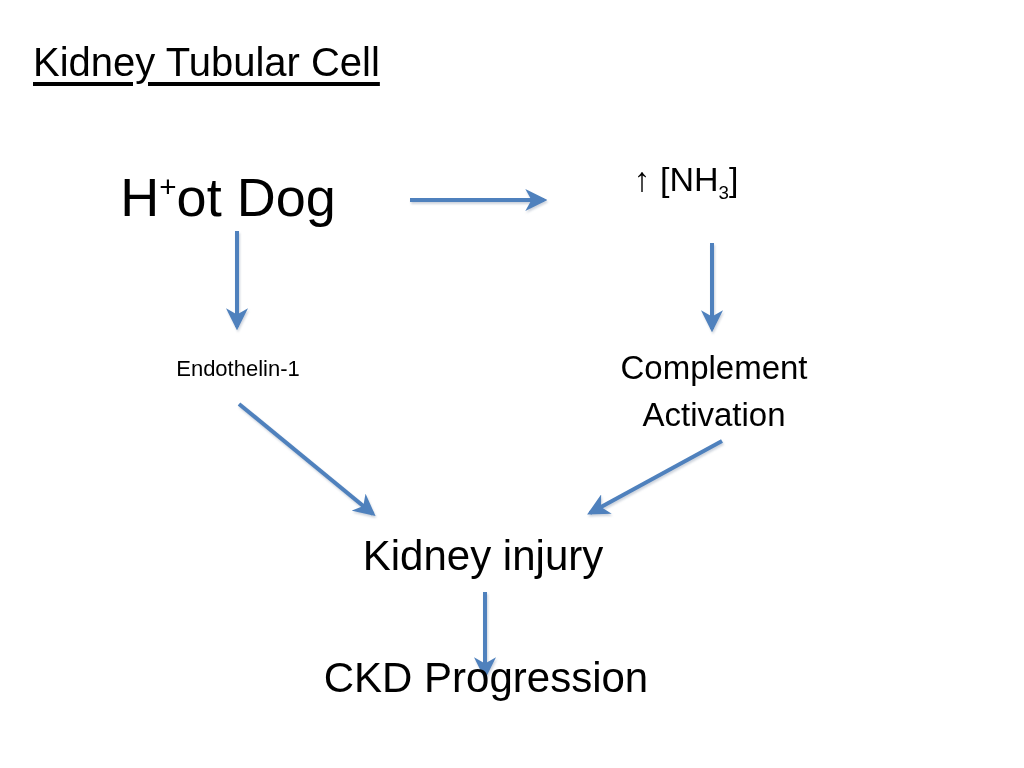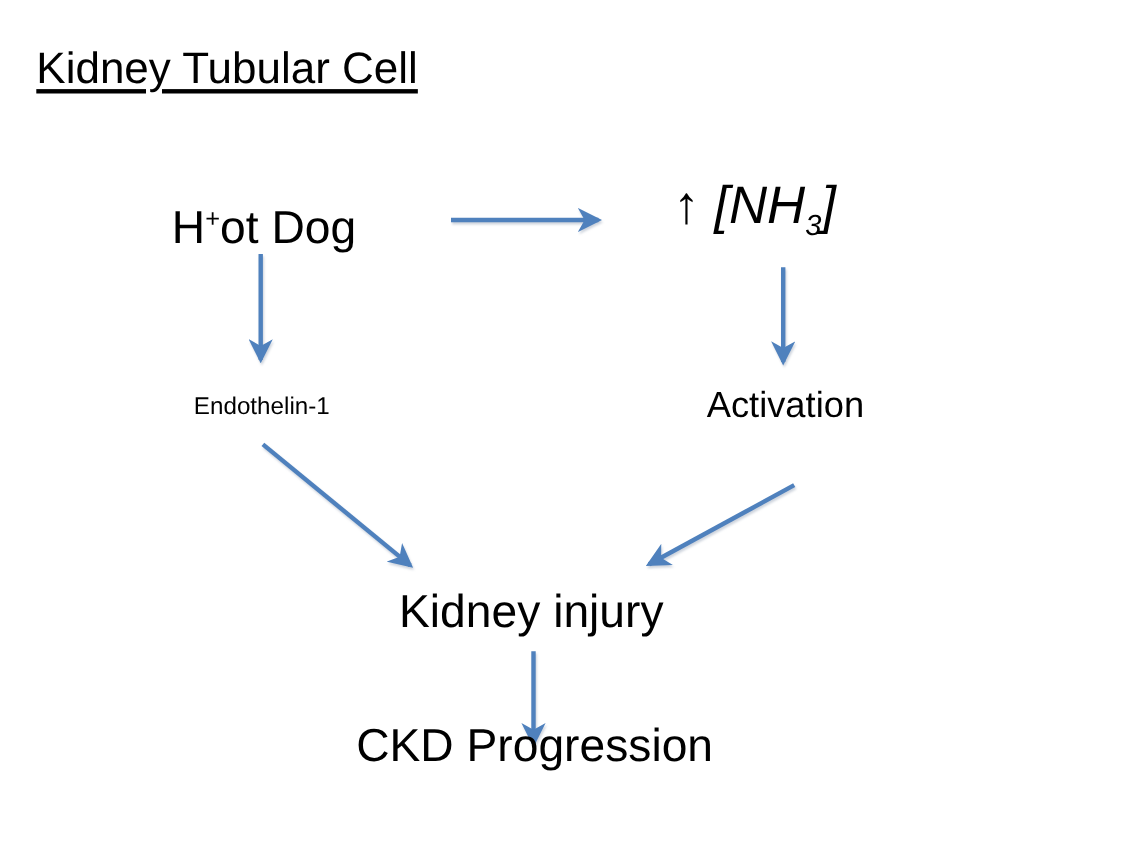--- a/index.html
+++ b/index.html
@@ -22,22 +22,22 @@
     text-underline-offset: 6px;
     white-space: nowrap;
   }
   .node {
     position: absolute;
     transform: translateX(-50%);
     text-align: center;
     white-space: nowrap;
     font-weight: 400;
   }
-  .node-hotdog   { left: 228px; top: 183px; font-size: 42px; margin-left: 12px; }
-  .node-nh3      { left: 686px; top: 160px; font-size: 48px; font-style: italic; }
+  .node-hotdog   { left: 228px; top: 166px; font-size: 54px; }
+  .node-nh3      { left: 686px; top: 160px; font-size: 34px; }
   .node-endothelin { left: 238px; top: 356px; font-size: 22px; }
   .node-complement { left: 714px; top: 344px; font-size: 33px; line-height: 47px; white-space: normal; width: 260px; }
   .node-kidney-injury { left: 483px; top: 532px; font-size: 42px; }
   .node-ckd      { left: 486px; top: 654px; font-size: 42px; }
   .node sup { font-size: 55%; vertical-align: super; line-height: 0; }
   .node sub { font-size: 55%; vertical-align: sub; line-height: 0; }
   .arrows-layer {
     position: absolute;
     left: 0; top: 0;
     width: 1024px; height: 768px;
@@ -72,20 +72,21 @@
 
   <div class="node node-nh3">
     <span>↑ [NH</span><sub>3</sub><span>]</span>
   </div>
 
   <div class="node node-endothelin">
     <span>Endothelin-1</span>
   </div>
 
   <div class="node node-complement">
+    <div>Complement</div>
     <div>Activation</div>
   </div>
 
   <div class="node node-kidney-injury">
     <span>Kidney injury</span>
   </div>
 
   <div class="node node-ckd">
     <span>CKD Progression</span>
   </div>

